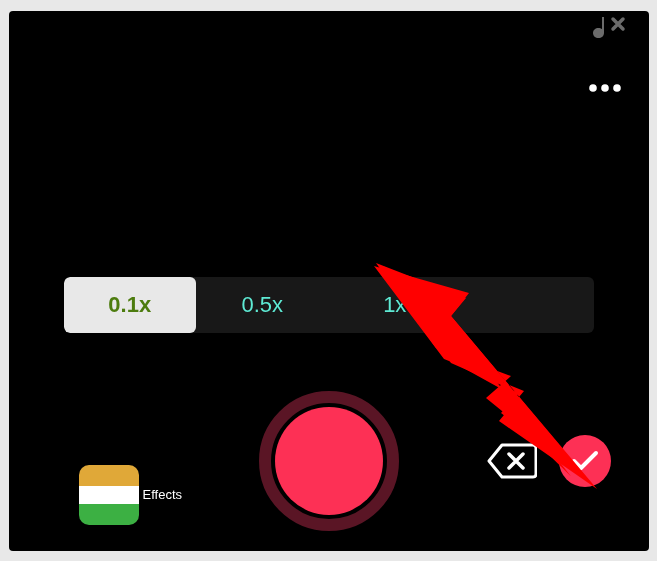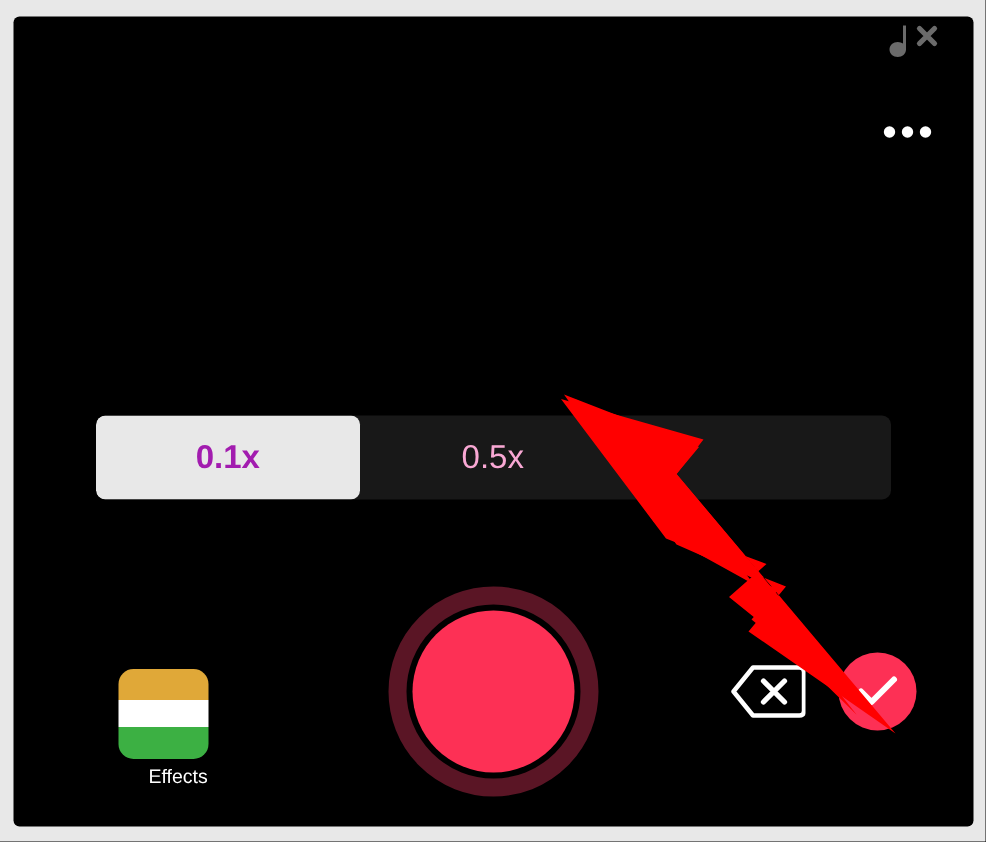--- a/index.html
+++ b/index.html
@@ -59,45 +59,45 @@
       display: flex;
       height: 56px;
       width: 530px;
       overflow: hidden;
     }
     .speed-option {
       flex: 1;
       display: flex;
       align-items: center;
       justify-content: center;
-      color: #f9a8d4;
+      color: #5eead4;
       font-size: 22px;
       font-weight: 500;
       cursor: pointer;
     }
     .speed-option.selected {
       background: #e8e8e8;
-      color: #a21caf;
+      color: #4d7c0f;
       font-weight: 600;
       border-radius: 6px;
     }
     .bottom-row {
       position: absolute;
       bottom: 16px;
       left: 0;
       right: 0;
       height: 165px;
     }
     .effects-button {
       position: absolute;
       bottom: 10px;
       left: 70px;
       display: flex;
-      flex-direction: column;
-      align-items: flex-end;
+      flex-direction: row;
+      align-items: center;
       gap: 4px;
       cursor: pointer;
     }
     .effects-thumb {
       width: 60px;
       height: 60px;
       border-radius: 10px;
       background: linear-gradient(to bottom, #e0a838 0%, #e0a838 35%, #fff 35%, #fff 65%, #3cb043 65%, #3cb043 100%);
       position: relative;
       overflow: hidden;
@@ -185,20 +185,23 @@
   </div>
 
   <div class="speed-selector">
     <div class="speed-option selected">
       <span>0.1x</span>
     </div>
     <div class="speed-option">
       <span>0.5x</span>
     </div>
     <div class="speed-option">
+      <span>1x</span>
+    </div>
+    <div class="speed-option">
       <span></span>
     </div>
   </div>
 
   <div class="bottom-row">
 
     <div class="effects-button">
       <div class="effects-thumb"></div>
       <span class="effects-label">Effects</span>
     </div>

